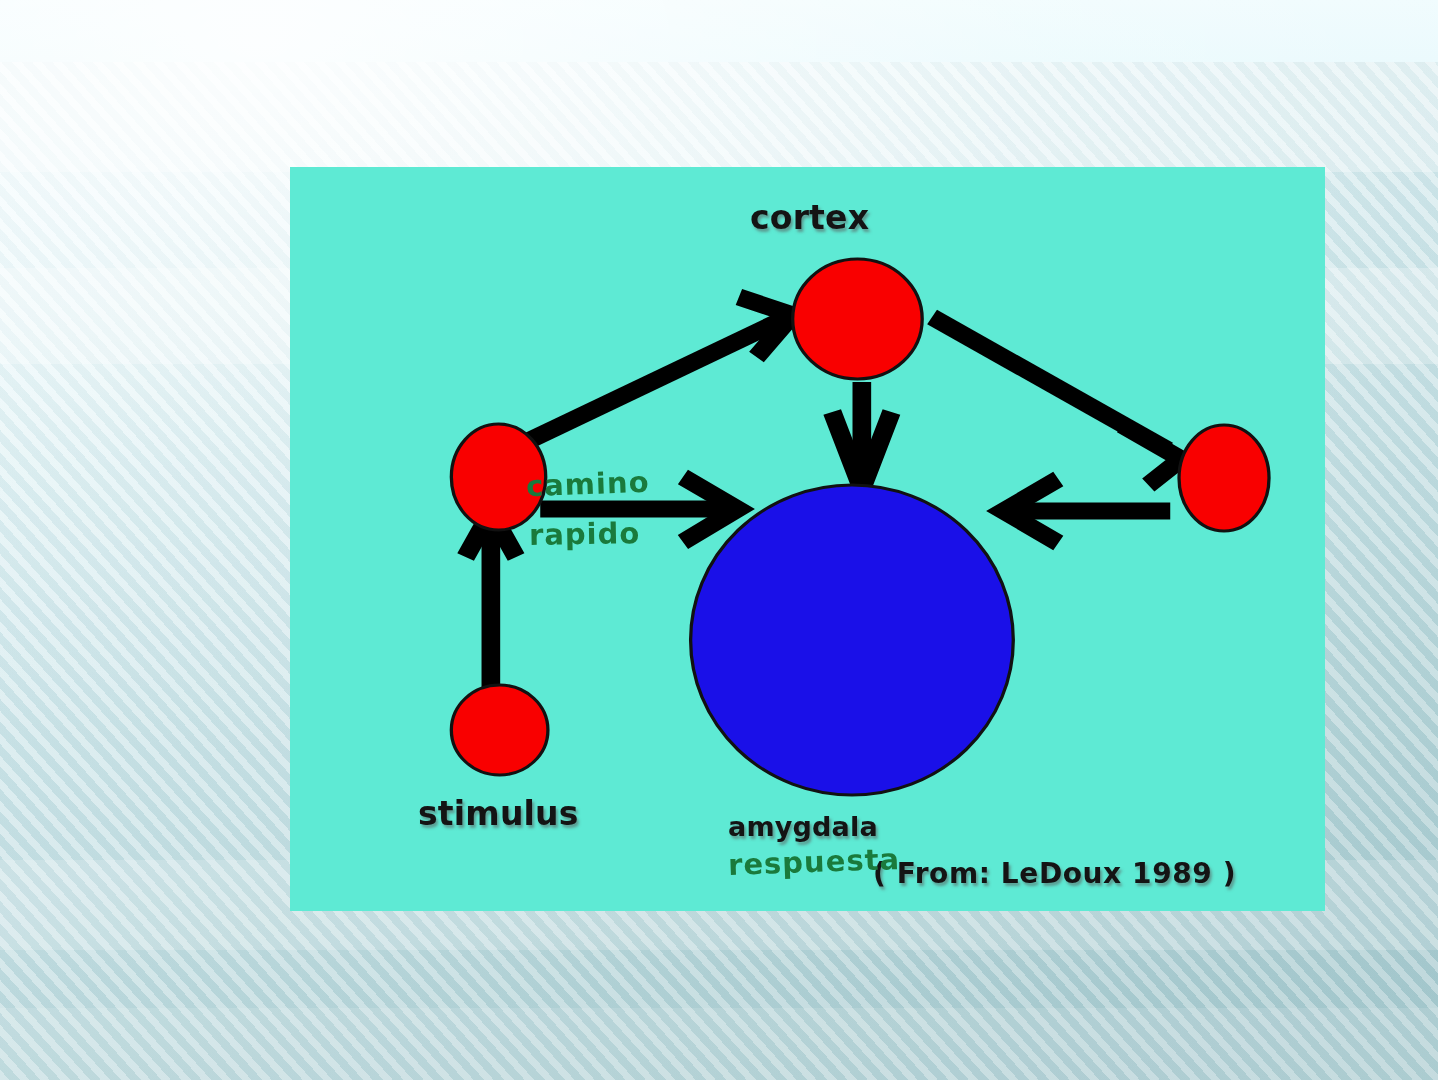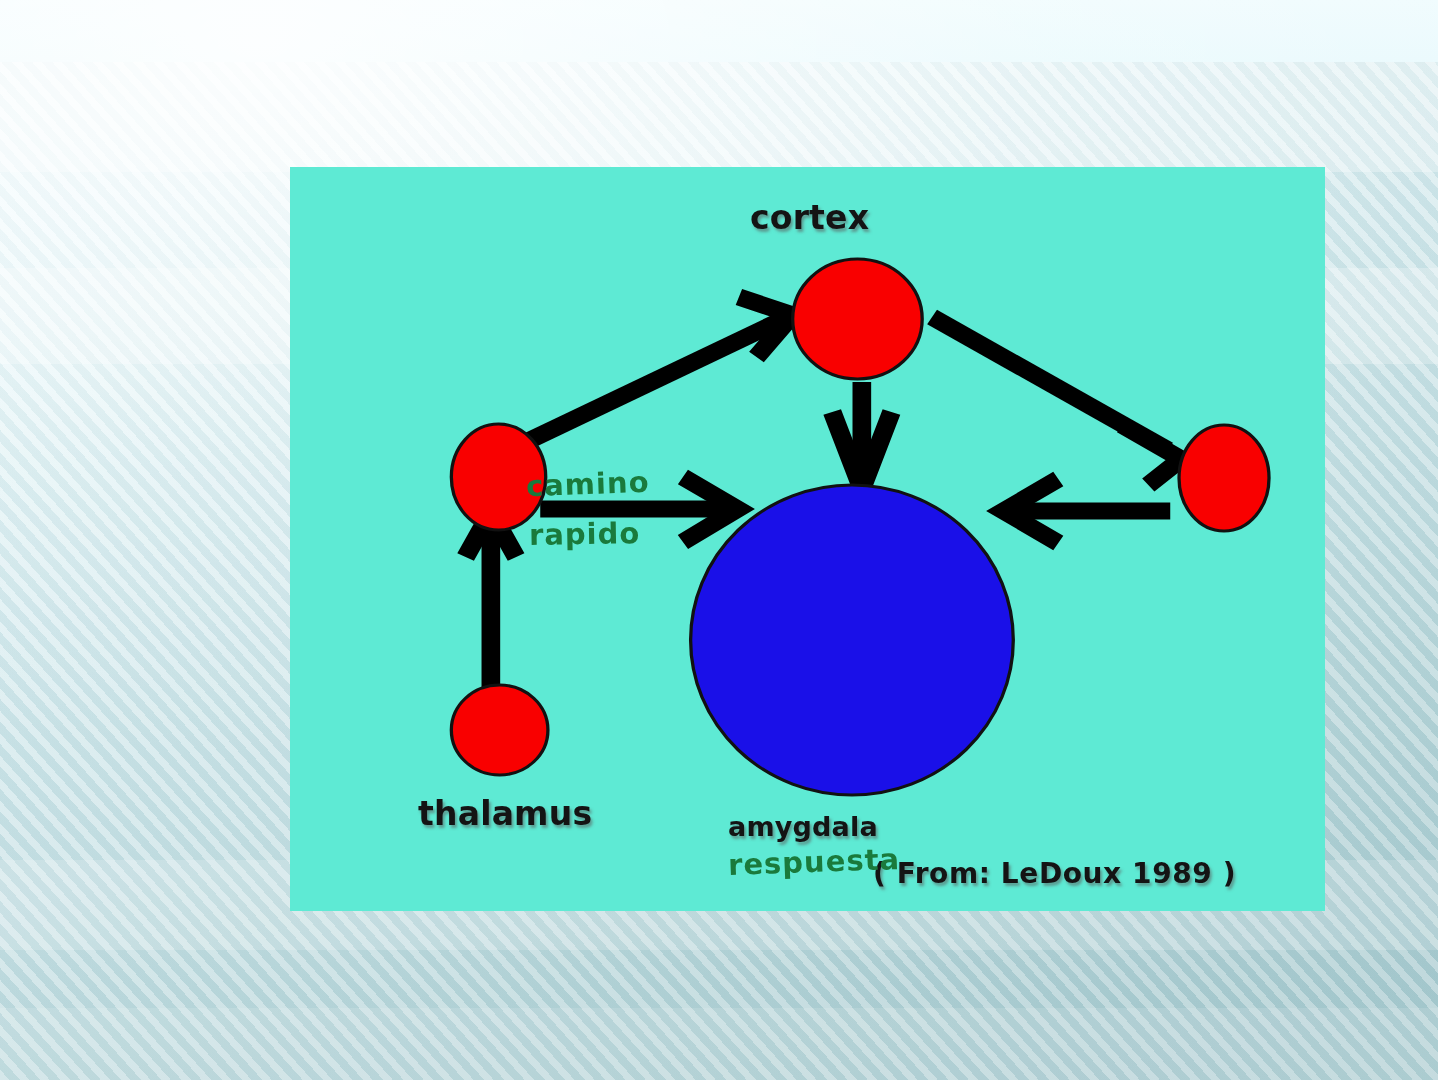--- a/index.html
+++ b/index.html
@@ -173,21 +173,21 @@
           <ellipse cx="191" cy="563" rx="44" ry="45" fill="#f90000"></ellipse>
           <ellipse cx="512" cy="473" rx="147" ry="155" fill="#1a10e8"></ellipse>
         </g>
       </svg>
     </div>
 
     <div class="fig-label" id="label-cortex">cortex</div>
 
 
 
-    <div class="fig-label" id="label-stimulus">thalamus</div>
+    <div class="fig-label" id="label-stimulus">stimulus</div>
 
     <div class="fig-label" id="label-amygdala">amygdala</div>
 
     <div class="fig-label" id="label-source">( From: LeDoux 1989 )</div>
 
     <div class="ink" id="ink-camino">camino</div>
 
     <div class="ink" id="ink-rapido">rapido</div>
 
     <div class="ink" id="ink-respuesta">respuesta</div>

